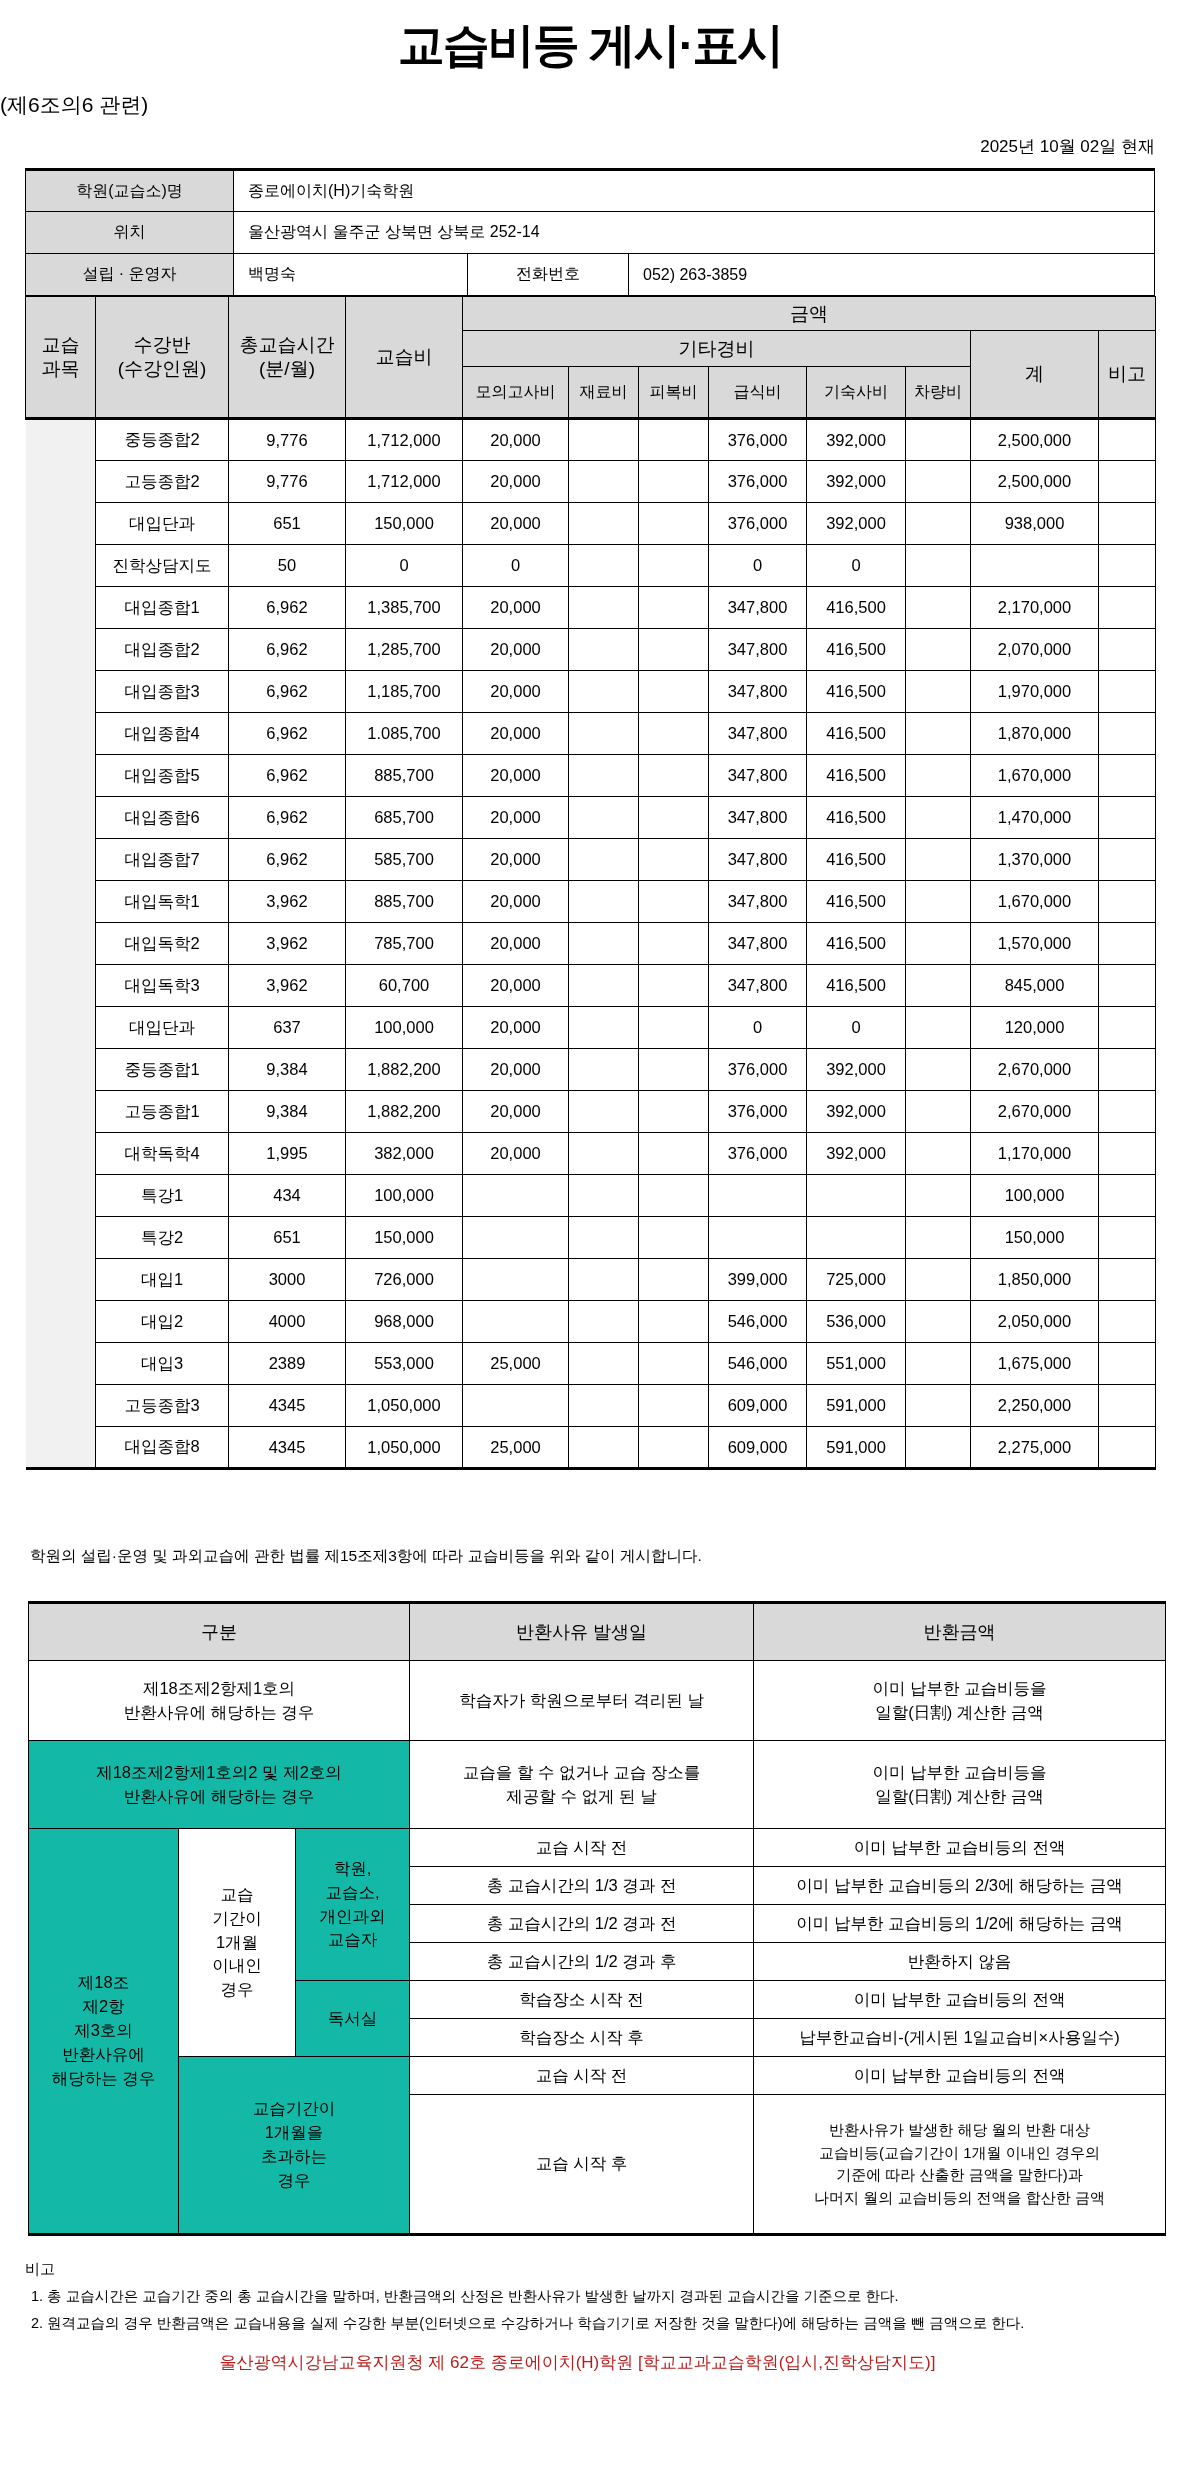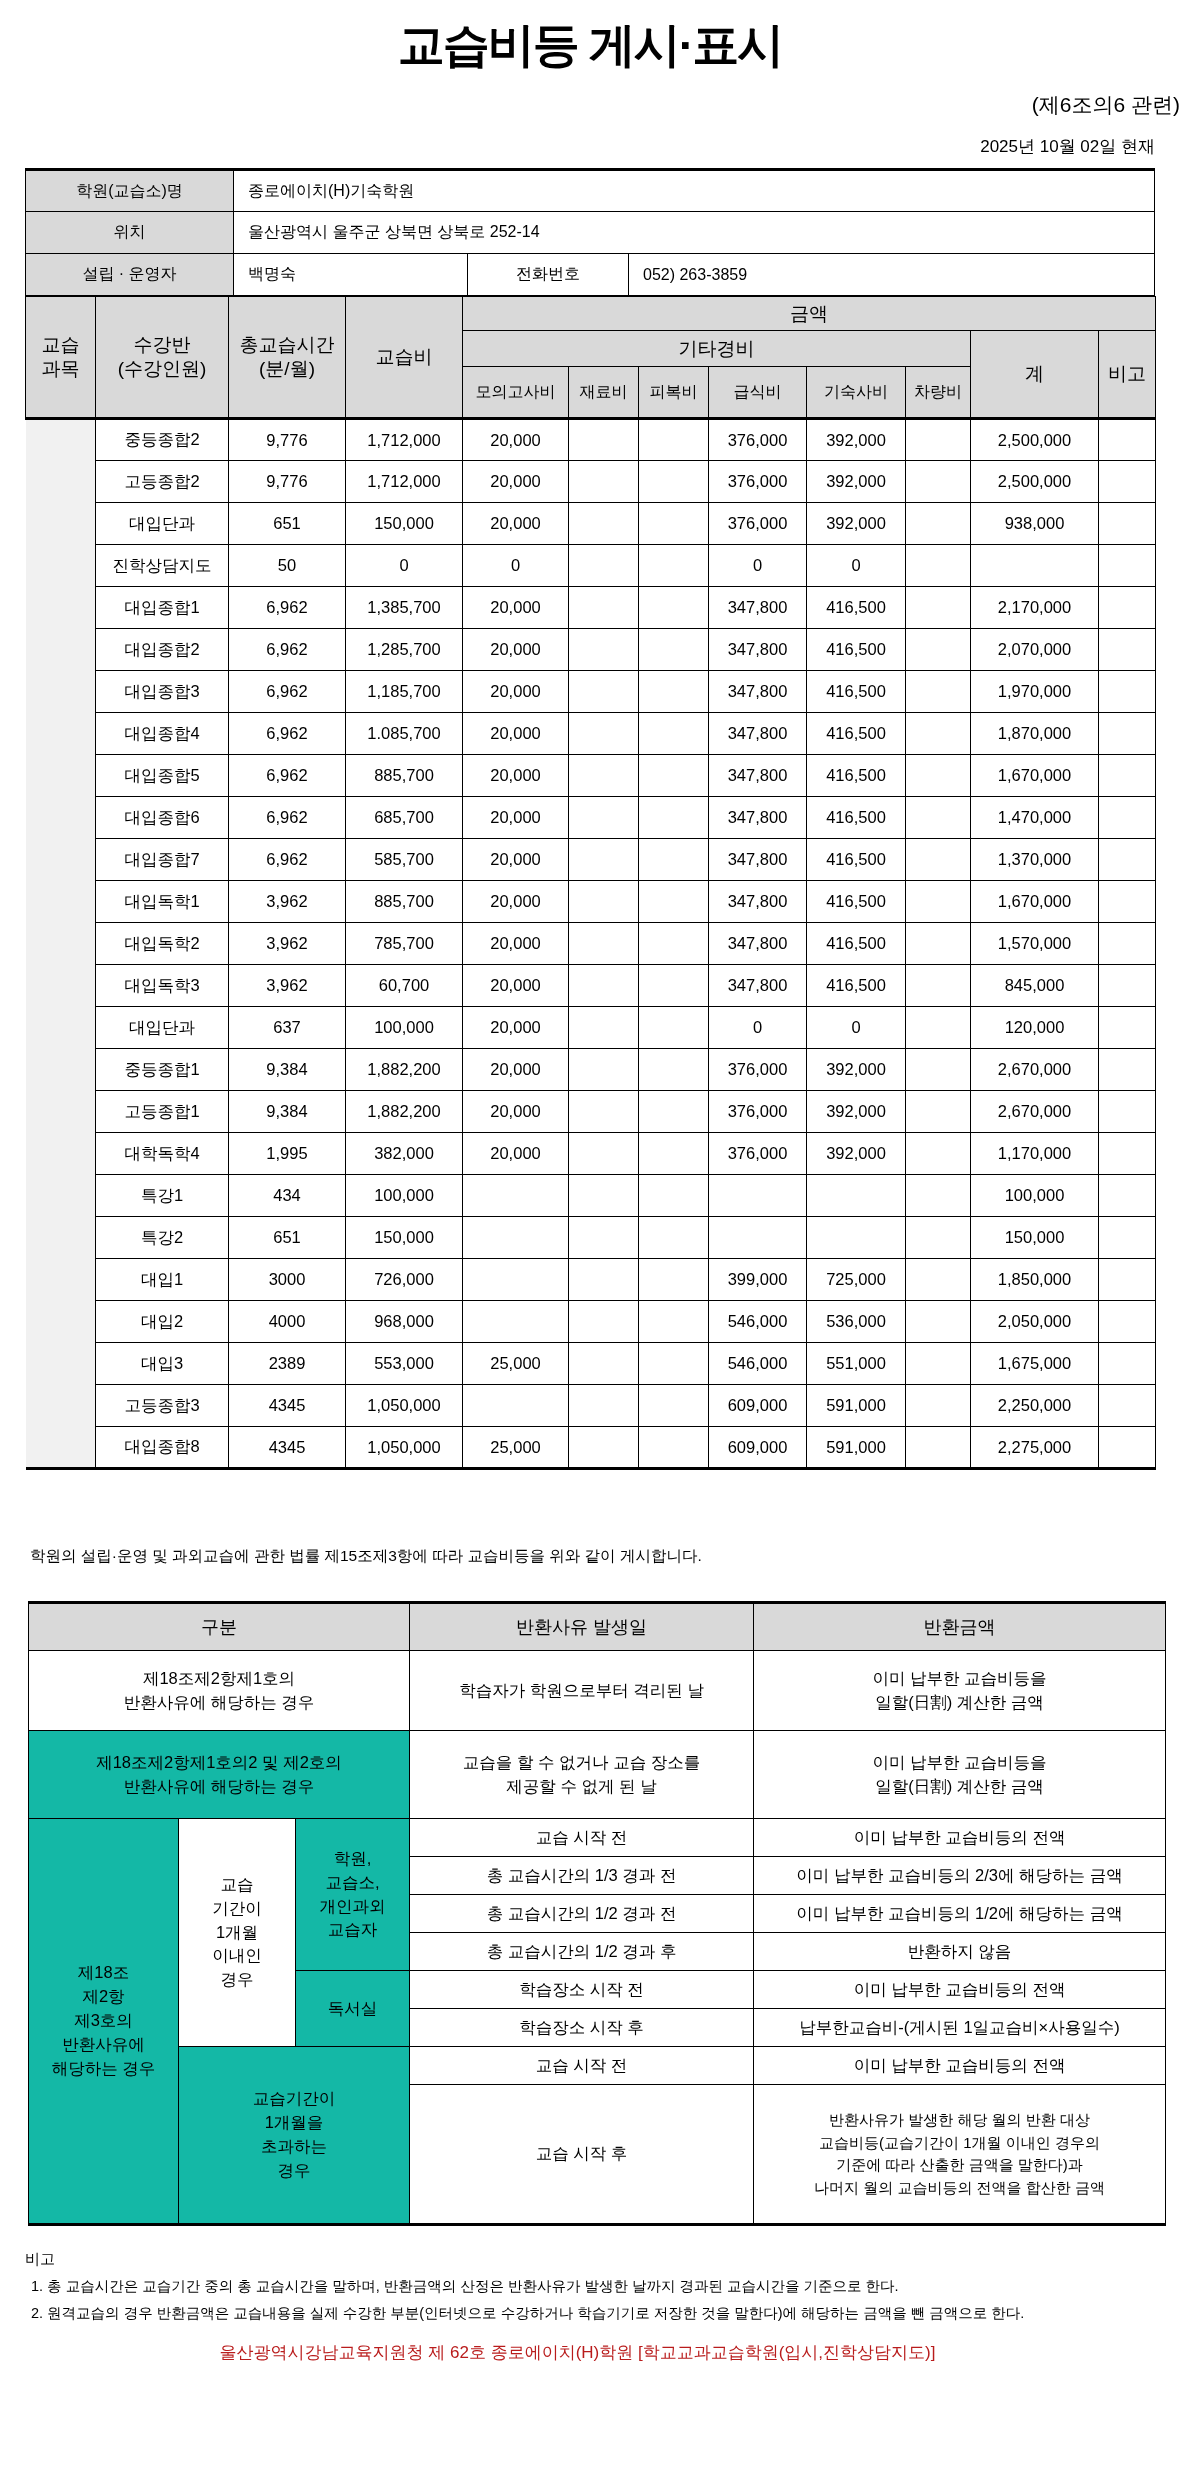--- a/index.html
+++ b/index.html
@@ -6,21 +6,21 @@
   html, body { background: #ffffff; }
   body {
     width: 1180px; height: 2482px;
     font-family: "Liberation Sans", "DejaVu Sans", sans-serif;
     color: #000; position: relative; overflow: hidden;
   }
   .title {
     text-align: center; margin-top: 14px;
     font-size: 47px; font-weight: 800; letter-spacing: -2px;
   }
-  .subtitle { text-align: right; font-size: 21px; margin-top: 14px; }
+  .subtitle { text-align: left; font-size: 21px; margin-top: 14px; }
   .date-line { text-align: right; margin: 16px 25px 10px 0; font-size: 17px; }
 
   table { border-collapse: collapse; table-layout: fixed; }
 
   
   .info-table { width: 1130px; margin-left: 25px; border-top: 3px solid #000; }
   .info-table td {
     border: 1px solid #000; height: 42px; font-size: 16px;
     padding: 0 14px; text-align: left; overflow: hidden; white-space: nowrap;
   }
@@ -50,21 +50,21 @@
   
   .refund-table {
     width: 1137px; margin: 34px 0 0 28px;
     border-top: 3px solid #000; border-bottom: 3px solid #000;
     font-size: 16.5px;
   }
   .refund-table th, .refund-table td {
     border: 1px solid #000; text-align: center;
     white-space: pre-line; line-height: 1.45; overflow: hidden;
   }
-  .refund-table thead th { background: #d9d9d9; height: 48px; font-weight: normal; font-size: 18px; }
+  .refund-table thead th { background: #d9d9d9; height: 58px; font-weight: normal; font-size: 18px; }
   .refund-table .g { background: #14b8a6; }
   .refund-table tr.case1 td { height: 80px; }
   .refund-table tr.case2 td { height: 88px; }
   .refund-table tr.sub td { height: 38px; }
   .refund-table tr.sub-last td { height: 140px; }
   .refund-table td.big-amount { font-size: 15px; line-height: 1.5; }
 
   
   .notes { margin: 24px 0 0 25px; font-size: 14.5px; }
   .notes .note-title { font-size: 15px; }

